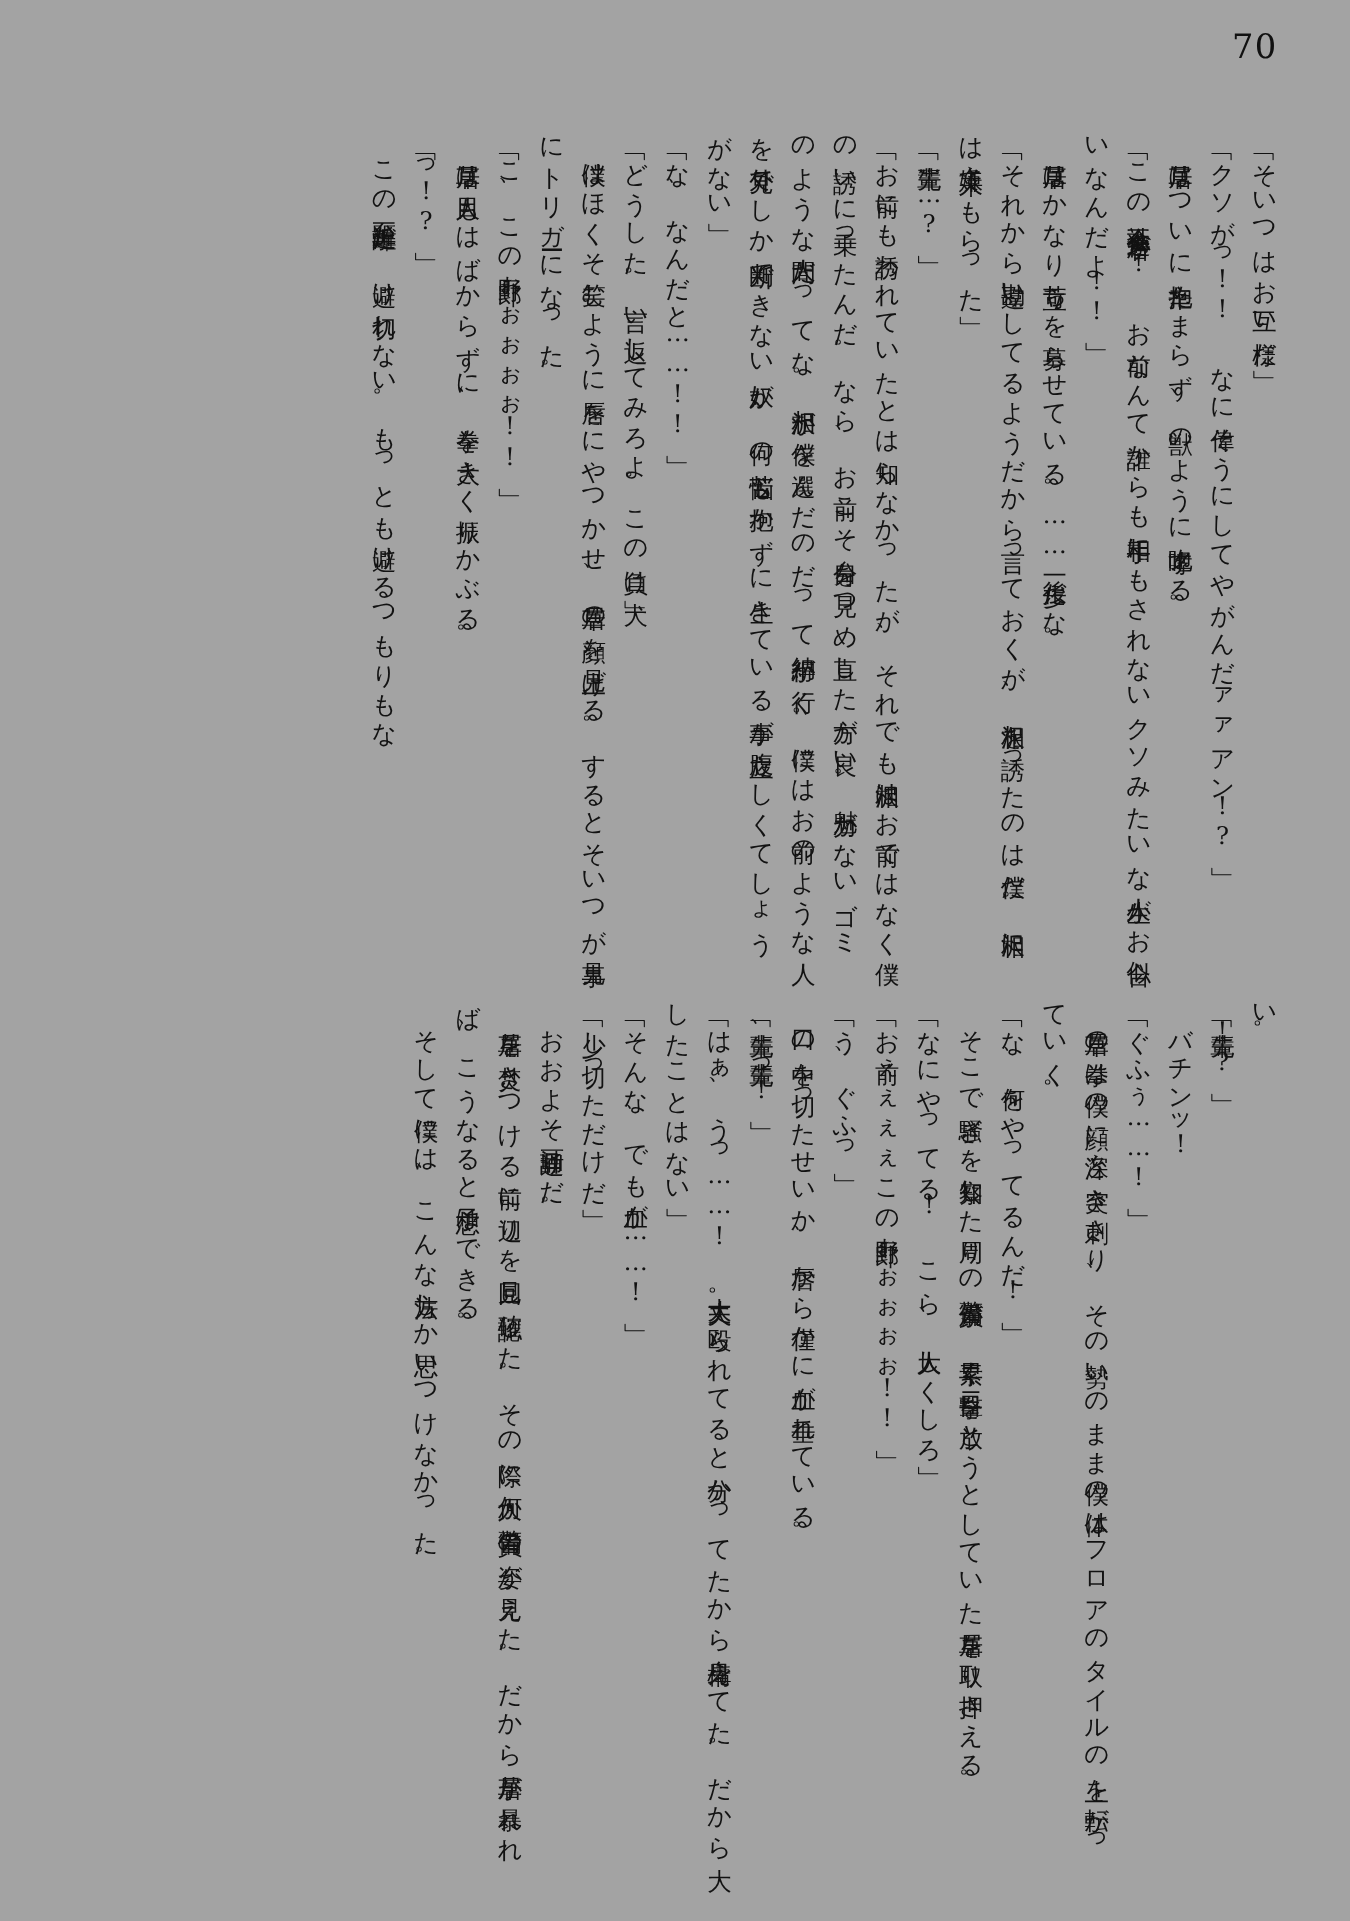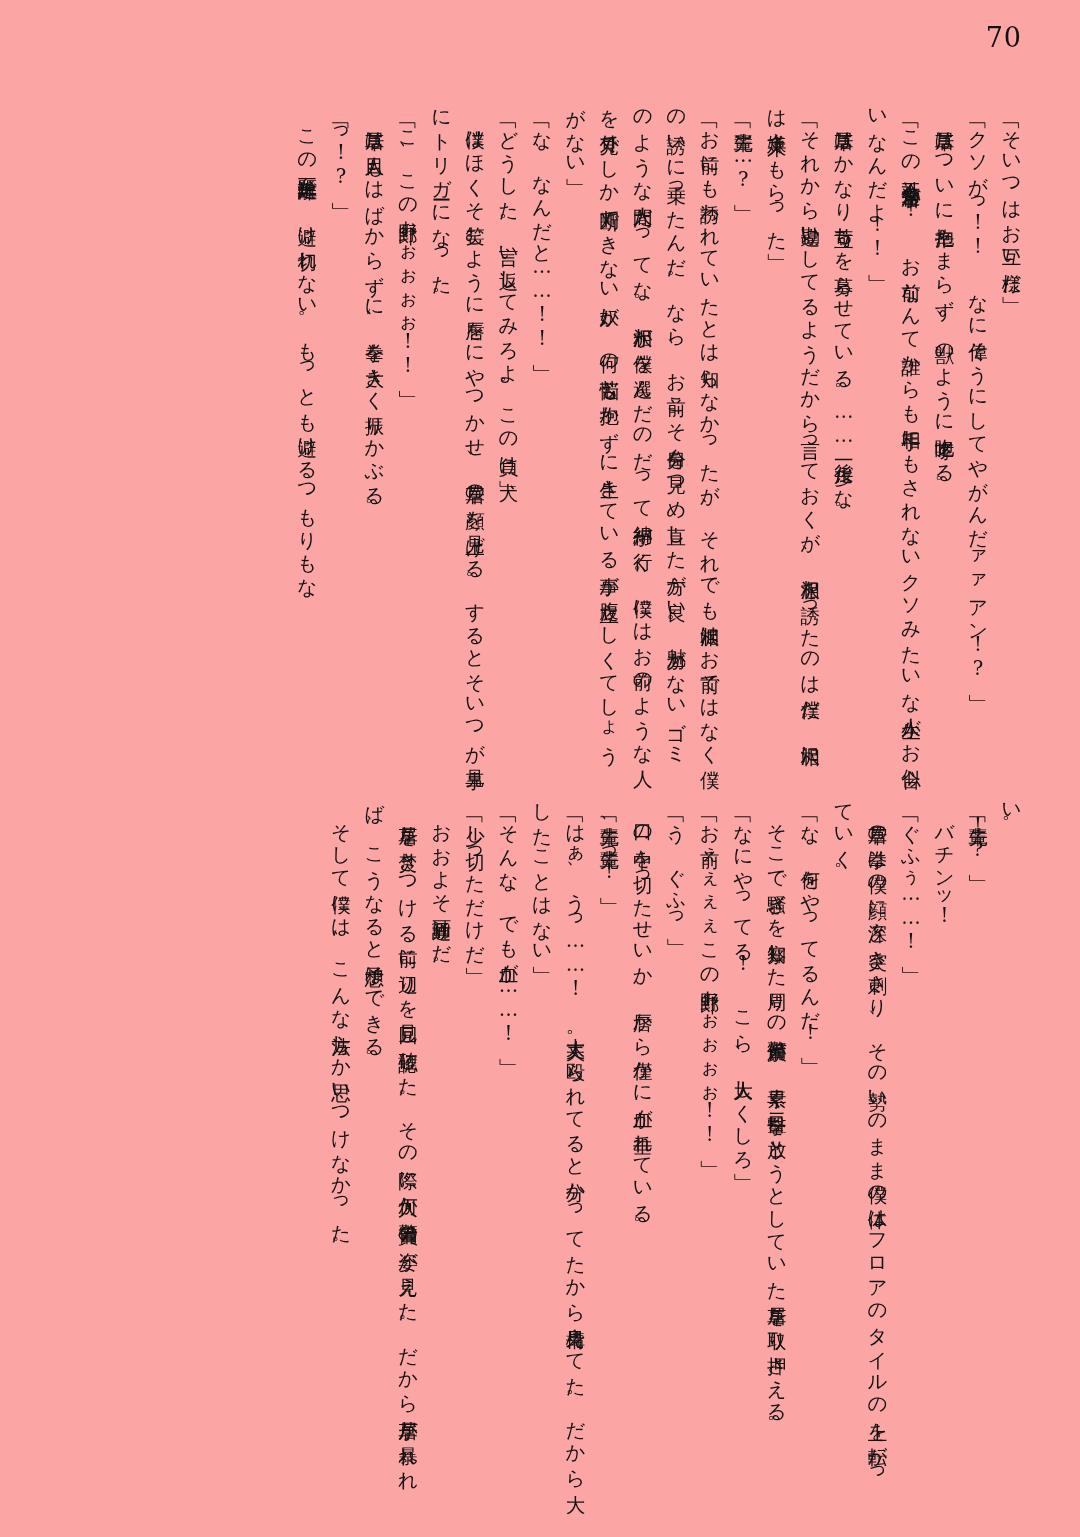--- a/index.html
+++ b/index.html
@@ -8,21 +8,21 @@
     background: #ffffff;
   }
   body {
     font-family: "DejaVu Serif", "Liberation Serif", serif;
     color: #1a1a1a;
   }
   .page {
     position: relative;
     width: 1080px;
     height: 1537px;
-    background: #fca5a5;
+    background: #a3a3a3;
     overflow: hidden;
   }
   .page-number {
     position: absolute;
     top: 22px;
     right: 58px;
     font-size: 27px;
     letter-spacing: 1px;
     color: #111;
     font-family: "DejaVu Serif", "Liberation Serif", serif;

